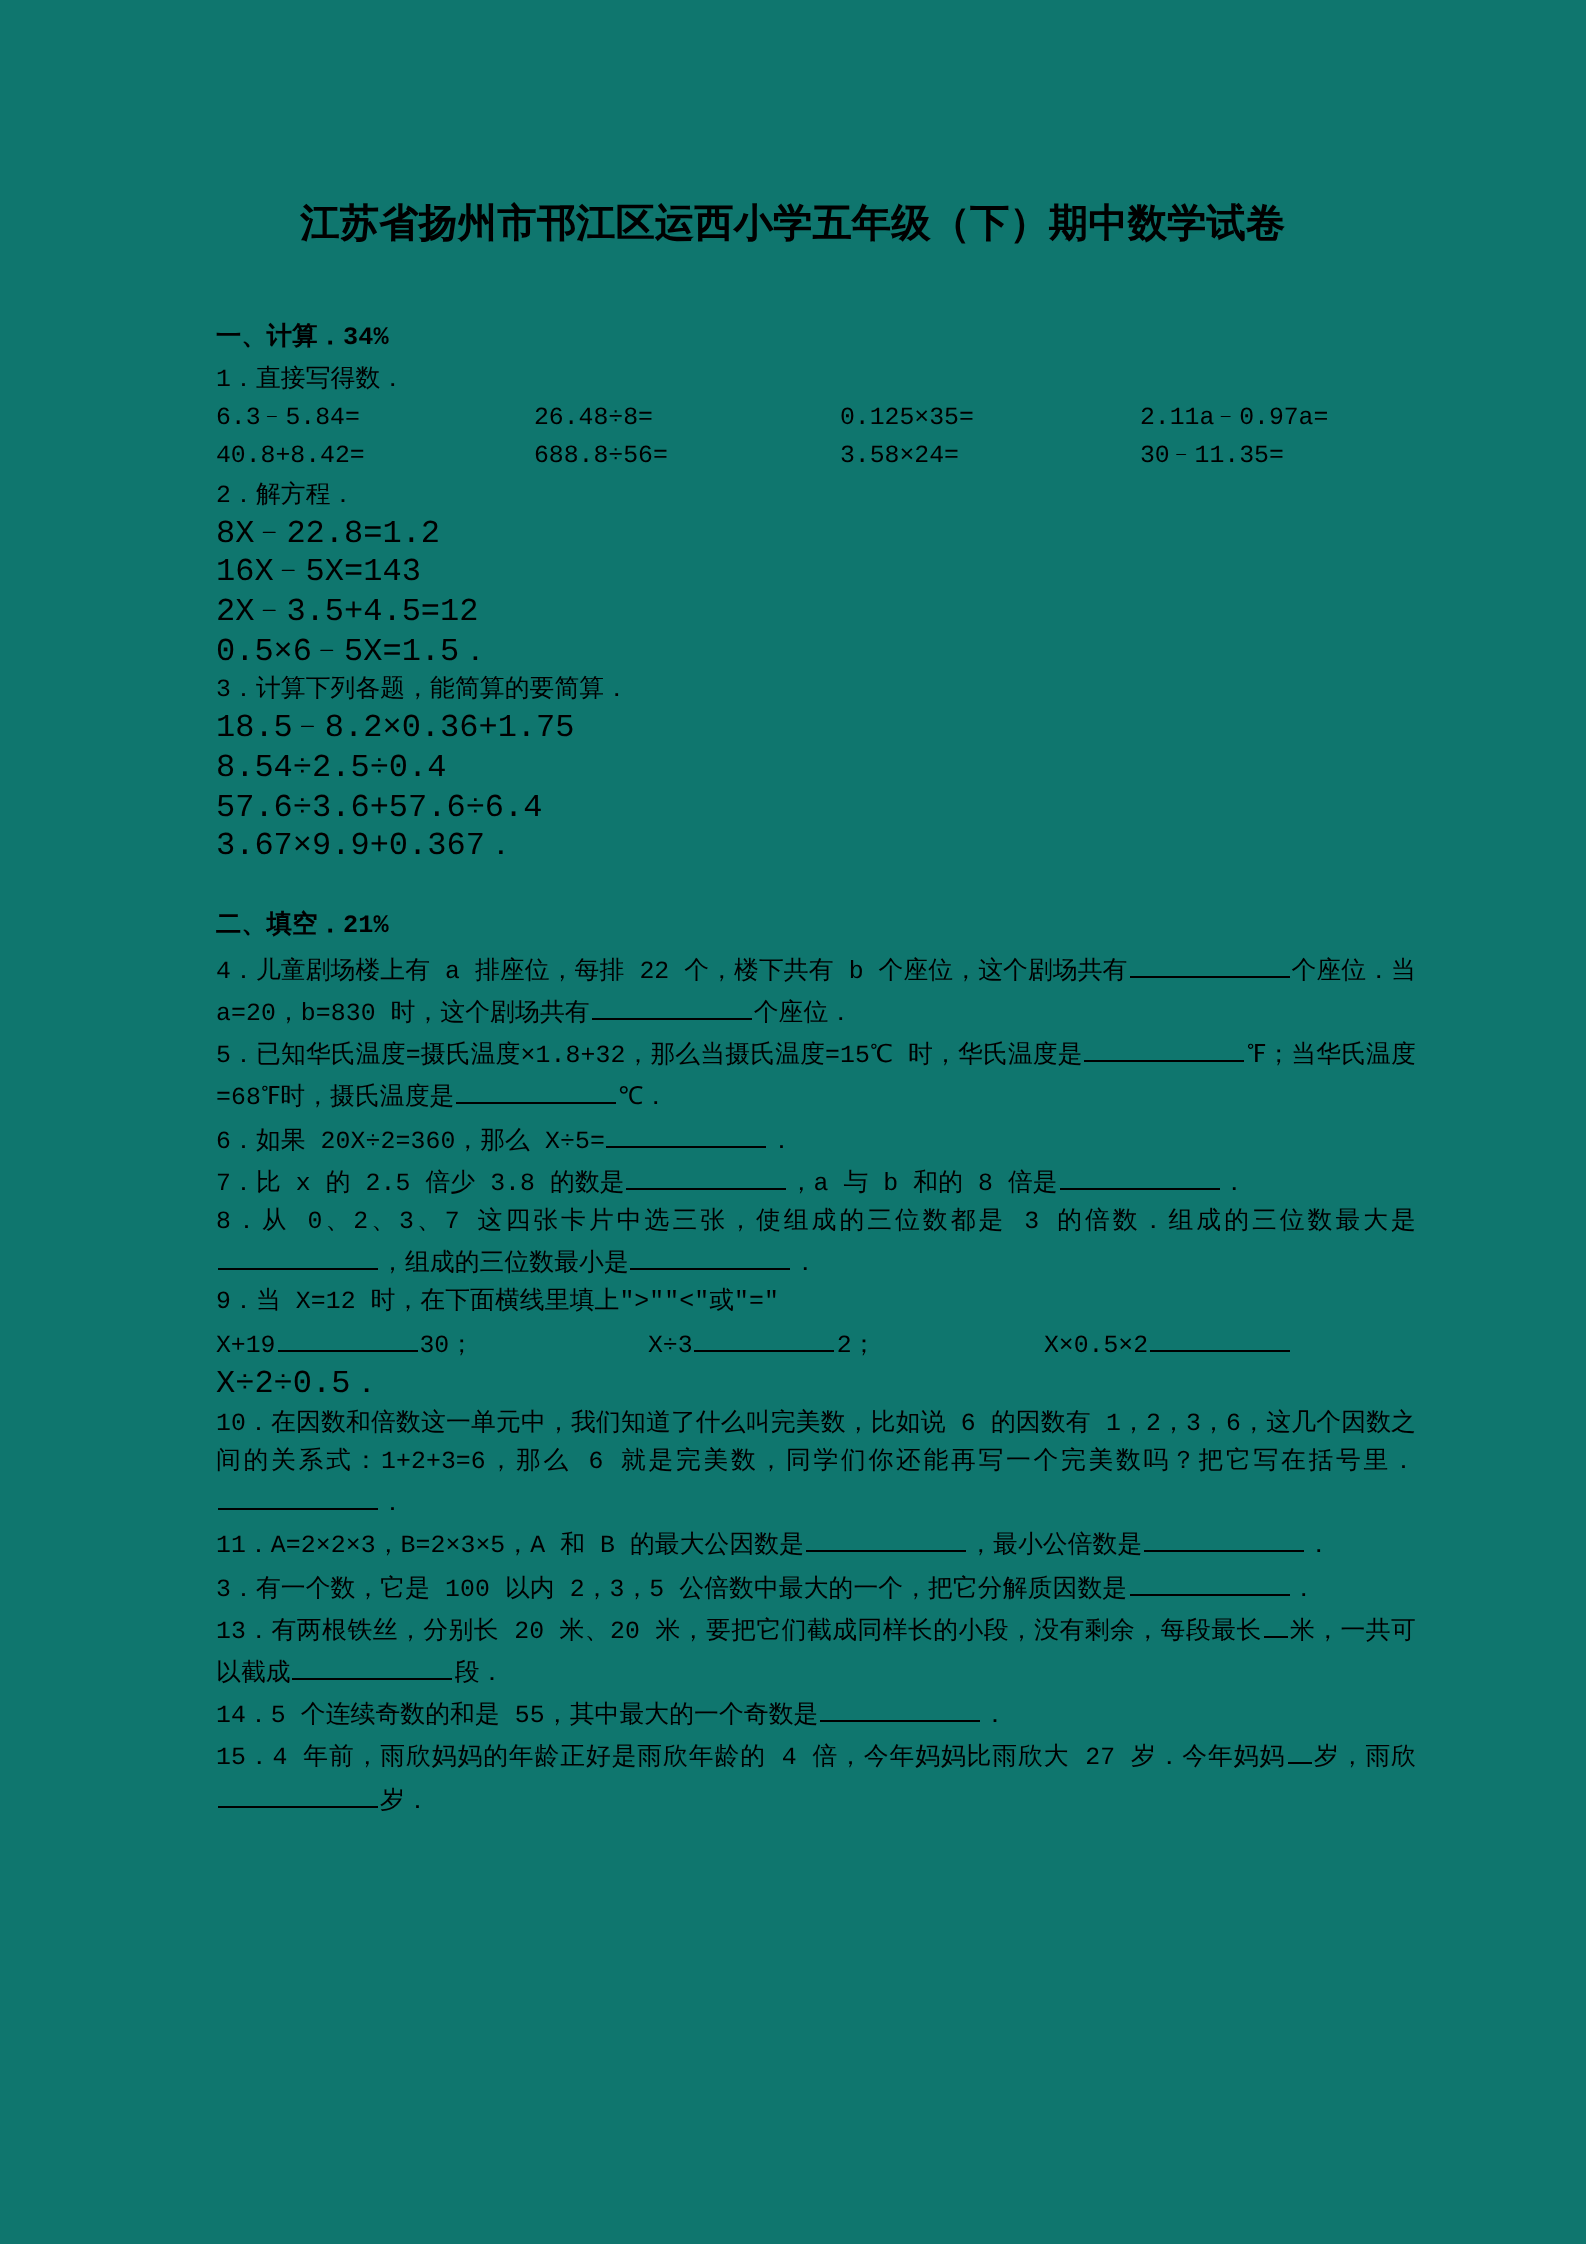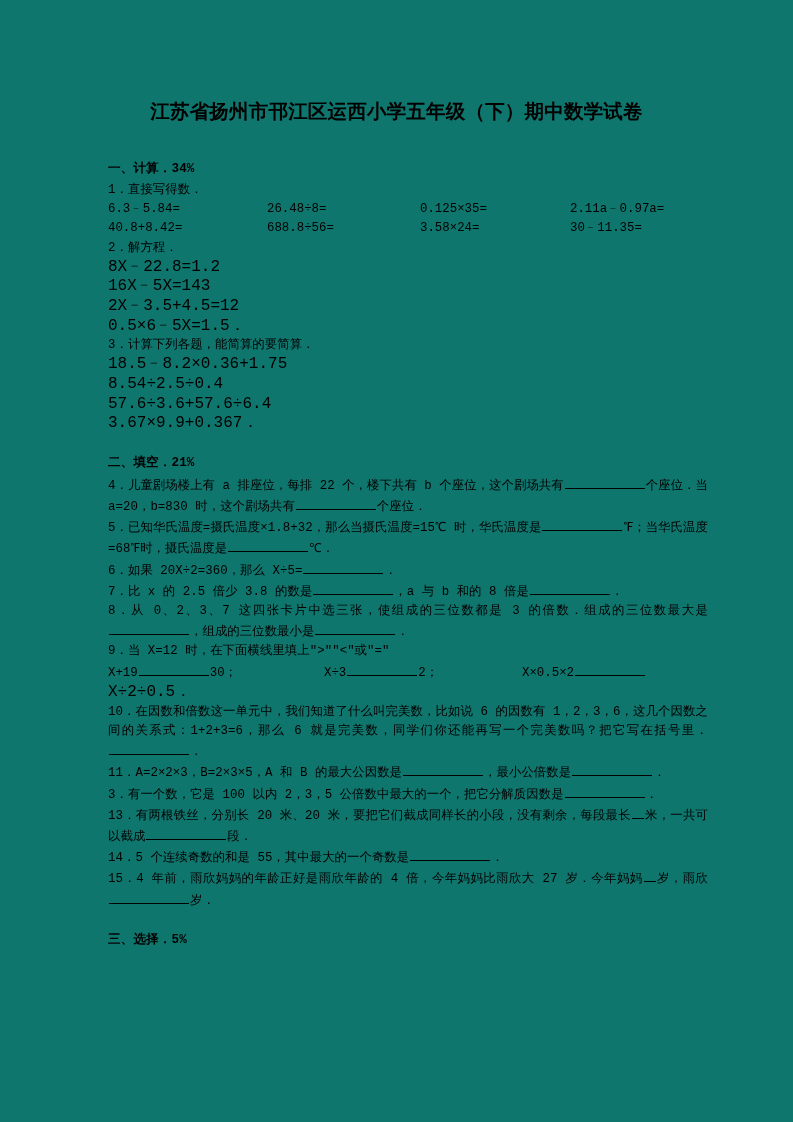--- a/index.html
+++ b/index.html
@@ -199,17 +199,16 @@
     <div class="q">
       <span>14．</span><span>5 个连续奇数的和是 55，其中最大的一个奇数是</span><span class="blank w-lg"></span><span>．</span>
     </div>
 
     <div class="q">
       <span>15．</span><span>4 年前，雨欣妈妈的年龄正好是雨欣年龄的 4 倍，今年妈妈比雨欣大 27 岁．今年妈妈</span><span class="blank w-tiny"></span><span>岁，雨欣</span><span class="blank w-lg"></span><span>岁．</span>
     </div>
 
     <div class="spacer-md"></div>
 
-    <div class="sec-head">三、选择．5%</div>
 
 
   </div>
 </div>
 
 </body></html>

